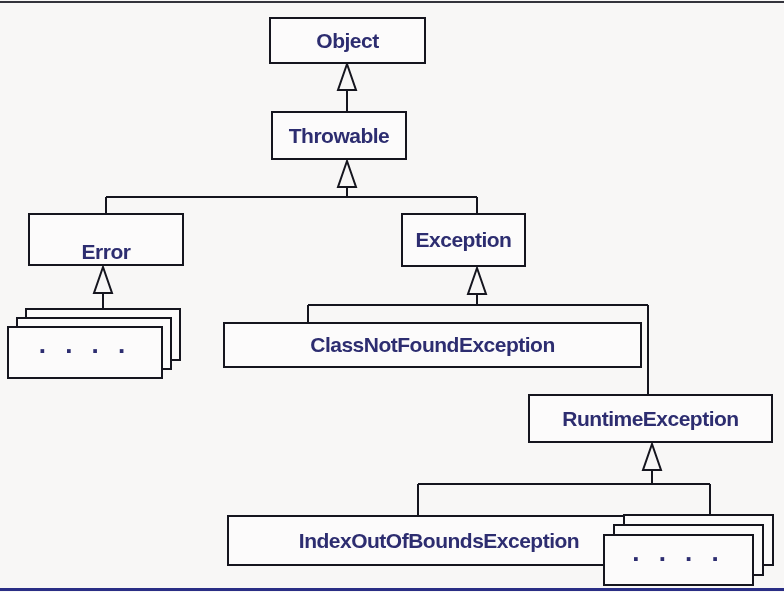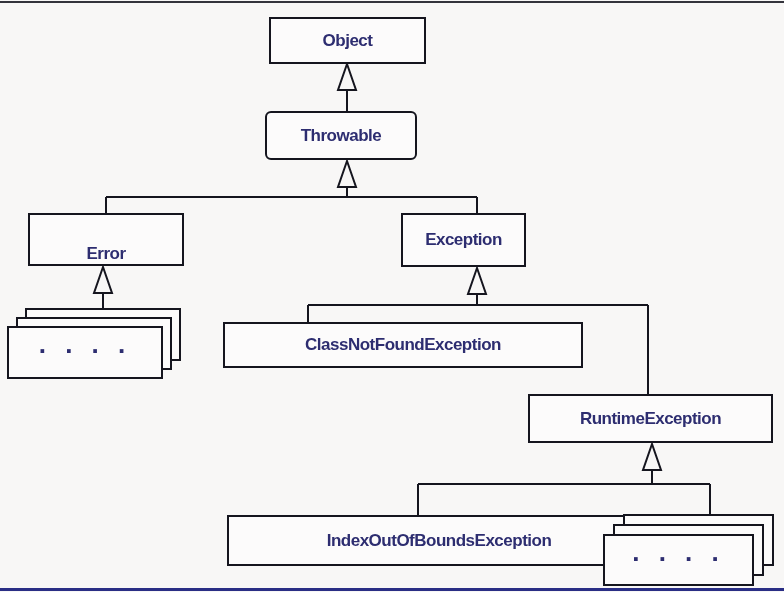--- a/index.html
+++ b/index.html
@@ -17,21 +17,21 @@
   .classbox {
     position: absolute;
     border: 2px solid;
     box-sizing: border-box;
     display: flex;
     align-items: center;
     justify-content: center;
   }
   .classbox .label {
     font-weight: 700;
-    font-size: 17px;
+    font-size: 21px;
     letter-spacing: -0.5px;
     white-space: nowrap;
   }
   .stacklayer {
     position: absolute;
     border: 2px solid;
     box-sizing: border-box;
     display: flex;
     align-items: center;
     justify-content: center;
@@ -67,30 +67,30 @@
       <path d="M 347 64 L 338 90 L 356 90 Z" fill="#f8f7f6" stroke="#15151e" stroke-width="2"></path>
       <path d="M 347 161 L 338 187 L 356 187 Z" fill="#f8f7f6" stroke="#15151e" stroke-width="2"></path>
       <path d="M 103 267 L 94 293 L 112 293 Z" fill="#f8f7f6" stroke="#15151e" stroke-width="2"></path>
       <path d="M 477 268 L 468 294 L 486 294 Z" fill="#f8f7f6" stroke="#15151e" stroke-width="2"></path>
       <path d="M 652 444 L 643 470 L 661 470 Z" fill="#f8f7f6" stroke="#15151e" stroke-width="2"></path>
     </svg>
   <div id="nodes">
       <div class="classbox" style="left: 269px; top: 17px; width: 157px; height: 47px; border-color: rgb(21, 21, 30); background: rgb(252, 251, 251);">
         <span class="label" style="color: rgb(45, 45, 112);">Object</span>
       </div>
-      <div class="classbox" style="left: 265px; top: 111px; width: 152px; height: 49px; border-color: rgb(21, 21, 30); background: rgb(252, 251, 251); border-radius: 6px;">
+      <div class="classbox" style="left: 271px; top: 111px; width: 136px; height: 49px; border-color: rgb(21, 21, 30); background: rgb(252, 251, 251);">
         <span class="label" style="color: rgb(45, 45, 112);">Throwable</span>
       </div>
       <div class="classbox" style="left: 28px; top: 213px; width: 156px; height: 53px; border-color: rgb(21, 21, 30); background: rgb(252, 251, 251); align-items: flex-end;">
         <span class="label" style="color: rgb(45, 45, 112);">Error</span>
       </div>
       <div class="classbox" style="left: 401px; top: 213px; width: 125px; height: 54px; border-color: rgb(21, 21, 30); background: rgb(252, 251, 251);">
         <span class="label" style="color: rgb(45, 45, 112);">Exception</span>
       </div>
-      <div class="classbox" style="left: 223px; top: 322px; width: 360px; height: 46px; border-color: rgb(21, 21, 30); background: rgb(252, 251, 251);">
+      <div class="classbox" style="left: 223px; top: 322px; width: 419px; height: 46px; border-color: rgb(21, 21, 30); background: rgb(252, 251, 251);">
         <span class="label" style="color: rgb(45, 45, 112);">ClassNotFoundException</span>
       </div>
       <div class="classbox" style="left: 528px; top: 394px; width: 245px; height: 49px; border-color: rgb(21, 21, 30); background: rgb(252, 251, 251);">
         <span class="label" style="color: rgb(45, 45, 112);">RuntimeException</span>
       </div>
       <div class="classbox" style="left: 188px; top: 515px; width: 424px; height: 51px; border-color: rgb(21, 21, 30); background: rgb(252, 251, 251); margin-left: 39px;">
         <span class="label" style="color: rgb(45, 45, 112);">IndexOutOfBoundsException</span>
       </div>
       <div class="stacklayer" style="left: 25px; top: 308px; width: 156px; height: 53px; border-color: rgb(21, 21, 30); background: rgb(252, 251, 251);"></div>
       <div class="stacklayer" style="left: 16px; top: 317px; width: 156px; height: 53px; border-color: rgb(21, 21, 30); background: rgb(252, 251, 251);"></div>

